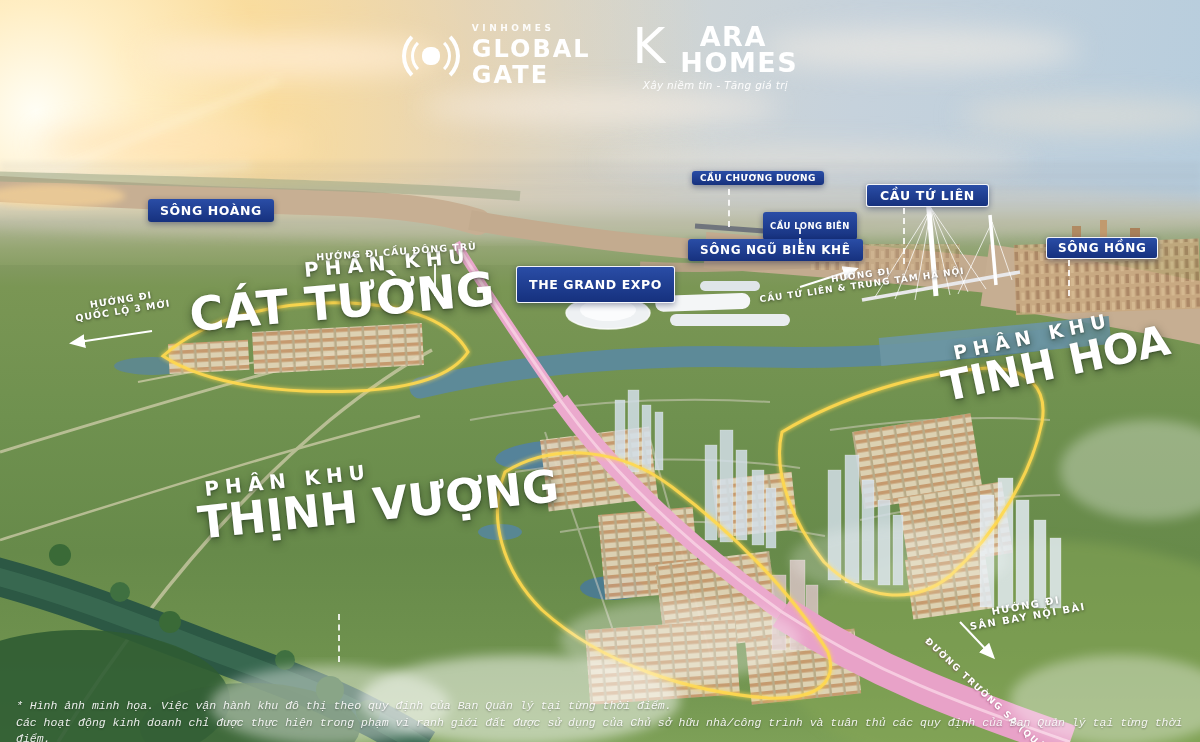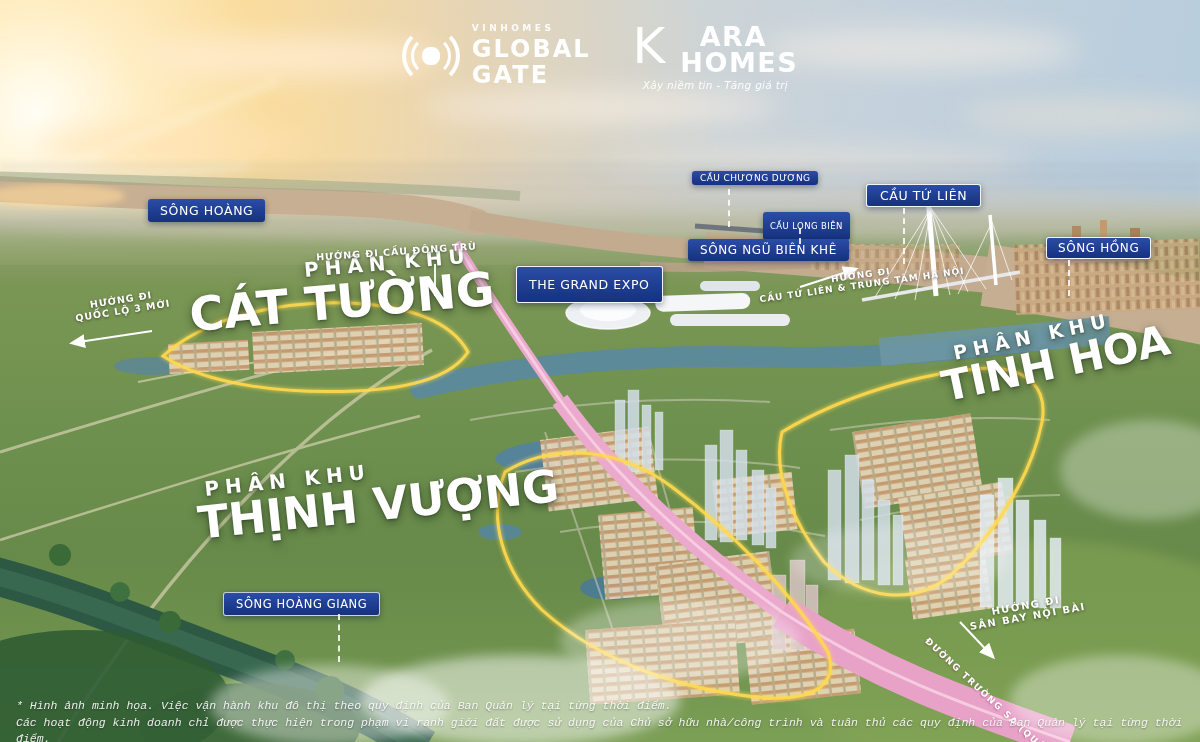--- a/index.html
+++ b/index.html
@@ -21,21 +21,21 @@
   .ray1{left:-30px;top:138px;width:320px;height:4px;transform:rotate(-22deg);}
   .ray2{left:-30px;top:178px;width:280px;height:3px;transform:rotate(-6deg);}
   
   .land{position:absolute;left:0;top:200px;width:1200px;height:542px;
     background:
       linear-gradient(to bottom, rgba(168,176,146,0) 0%, rgba(168,176,146,.9) 4%, rgba(143,162,110,.95) 9%, rgba(122,150,84,1) 16%, #6f914f 40%, #678a4a 65%, #6f924e 85%, #7da057 100%);}
   .svgwrap{position:absolute;left:0;top:0;z-index:10;}
   
   .labels{position:absolute;inset:0;z-index:20;}
   .pill{position:absolute;background:linear-gradient(180deg,#2a4da6,#16317e);color:#fff;
-    font-weight:400;letter-spacing:.6px;padding:4px 12px;border-radius:3px;white-space:nowrap;
+    font-weight:700;letter-spacing:.6px;padding:4px 12px;border-radius:3px;white-space:nowrap;
     box-shadow:0 2px 6px rgba(8,18,60,.4);}
   #lbl-song-duong{left:148px;top:199px;font-size:12.5px;}
   #lbl-chuong-duong{left:692px;top:171px;font-size:9px;padding:2px 8px;letter-spacing:.4px;}
   #lbl-long-bien{left:763px;top:212px;font-size:8.5px;padding:9px 7px;letter-spacing:.4px;}
   #lbl-tu-lien{left:866px;top:184px;font-size:12.5px;border:1.5px solid rgba(255,255,255,.95);padding:3px 13px;text-align:right;}
   #lbl-song-hong{left:1046px;top:237px;font-size:12px;border:1.5px solid rgba(255,255,255,.95);padding:3px 11px;}
   #lbl-ngu-huyen-khe{left:688px;top:239px;font-size:12px;}
   #lbl-grand-expo{left:516px;top:266px;font-size:12.5px;border:1.5px solid rgba(255,255,255,.95);padding:10px 12px;}
   #lbl-hoang-giang{left:223px;top:592px;font-size:11.5px;border:1px solid rgba(255,255,255,.75);}
   .connector{position:absolute;width:0;border-left:2px dashed rgba(255,255,255,.85);}
@@ -309,21 +309,20 @@
   </div>
 
   <div class="labels">
     <div class="pill" id="lbl-song-duong">SÔNG HOÀNG</div>
     <div class="pill" id="lbl-chuong-duong">CẦU CHƯƠNG DƯƠNG</div>
     <div class="pill" id="lbl-long-bien">CẦU LONG BIÊN</div>
     <div class="pill" id="lbl-tu-lien">CẦU TỨ LIÊN</div>
     <div class="pill" id="lbl-song-hong">SÔNG HỒNG</div>
     <div class="pill" id="lbl-ngu-huyen-khe">SÔNG NGŨ BIÊN KHÊ</div>
     <div class="pill" id="lbl-grand-expo">THE GRAND EXPO</div>
-    <div class="pill" id="lbl-hoang-giang">SÔNG HOÀNG GIANG</div>
 
     <div class="connector" id="con-chuong-duong"></div>
     <div class="connector" id="con-long-bien"></div>
     <div class="connector" id="con-tu-lien"></div>
     <div class="connector" id="con-song-hong"></div>
     <div class="connector" id="con-hoang-giang"></div>
 
     <div class="zone" id="zone-cat-tuong">
       <span class="zone-prefix">PHÂN KHU</span>
       <span class="zone-name">CÁT TƯỜNG</span>

